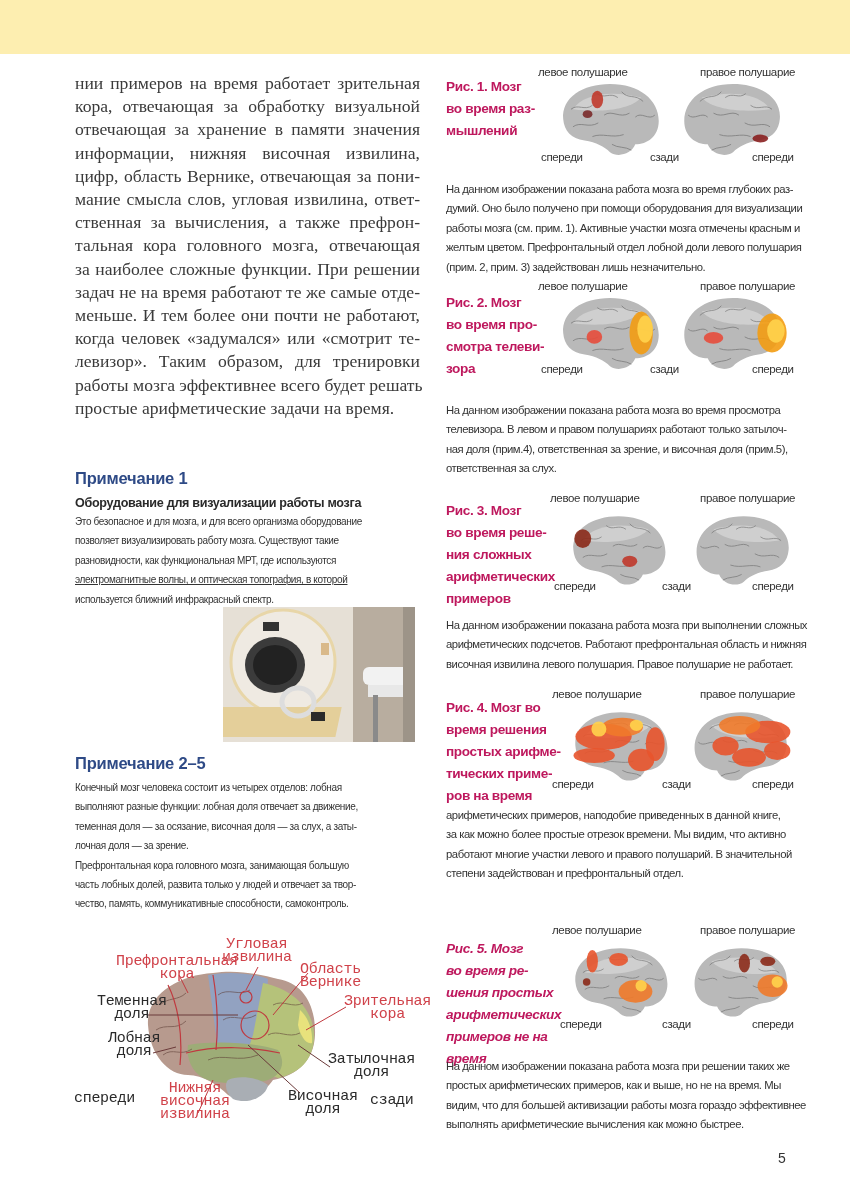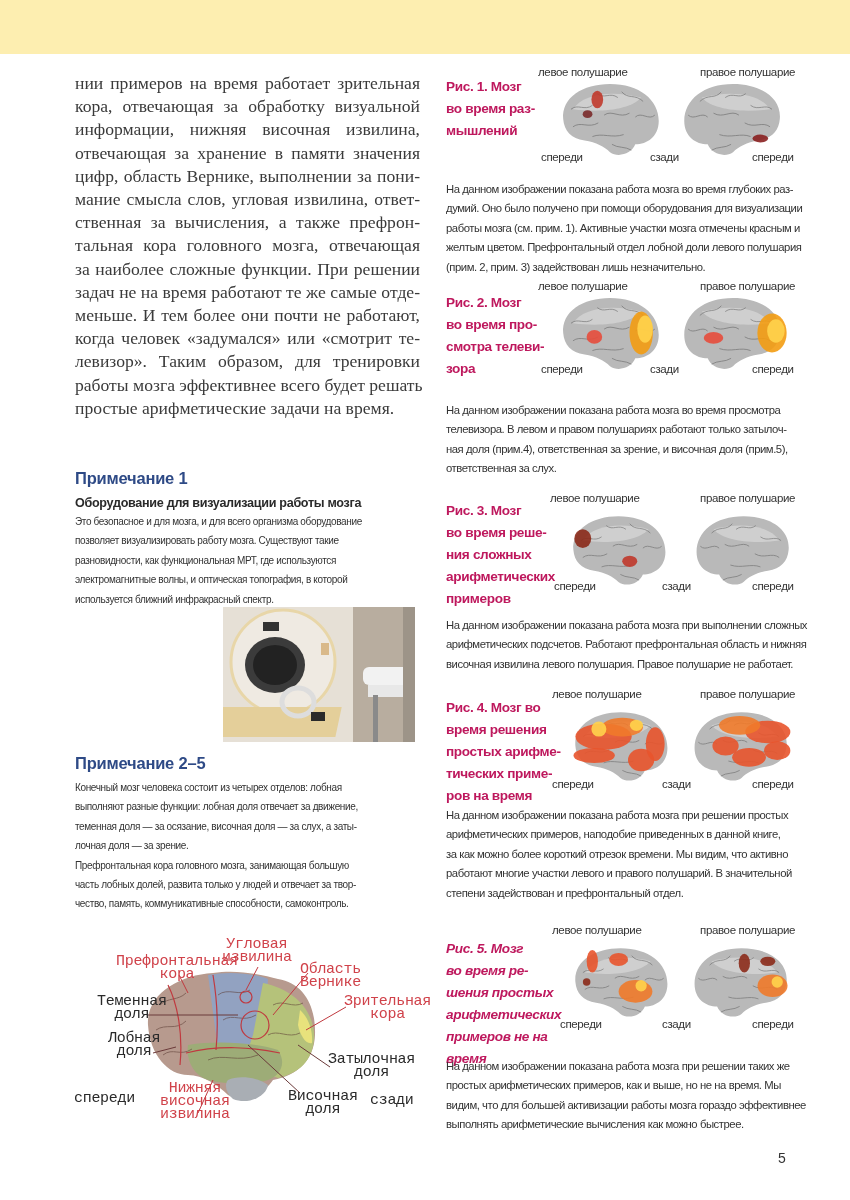--- a/index.html
+++ b/index.html
@@ -36,42 +36,42 @@
   .page-number { position: absolute; left: 778px; top: 1150px; font-family: "Liberation Sans", sans-serif; font-size: 14px; color: #333; }
 </style>
 </head>
 <body>
 
 <div class="topband"></div>
 
 <div class="maintext" id="maintext">
     <span class="ln">нии примеров на время работает зрительная</span>
     <span class="ln">кора, отвечающая за обработку визуальной</span>
+    <span class="ln">отвечающая за хранение в памяти значения</span>
     <span class="ln">информации, нижняя височная извилина,</span>
-    <span class="ln">отвечающая за хранение в памяти значения</span>
-    <span class="ln">цифр, область Вернике, выполнении за пони-</span>
+    <span class="ln">цифр, область Вернике, отвечающая за пони-</span>
     <span class="ln">мание смысла слов, угловая извилина, ответ-</span>
     <span class="ln">ственная за вычисления, а также префрон-</span>
     <span class="ln">тальная кора головного мозга, отвечающая</span>
     <span class="ln">за наиболее сложные функции. При решении</span>
     <span class="ln">задач не на время работают те же самые отде-</span>
     <span class="ln">меньше. И тем более они почти не работают,</span>
     <span class="ln">когда человек «задумался» или «смотрит те-</span>
     <span class="ln">левизор». Таким образом, для тренировки</span>
     <span class="ln">работы мозга эффективнее всего будет решать</span>
     <span class="ln" style="text-align-last: left;">простые арифметические задачи на время.</span>
   </div>
 
 <div class="note-title note1-title">Примечание 1</div>
 <div class="note-sub">Оборудование для визуализации работы мозга</div>
 <div class="note-body note1-body" id="note1body">
     <span class="ln" style="text-align-last: left;">Это безопасное и для мозга, и для всего организма оборудование</span>
     <span class="ln" style="text-align-last: left;">позволяет визуализировать работу мозга. Существуют такие</span>
     <span class="ln" style="text-align-last: left;">разновидности, как функциональная МРТ, где используются</span>
-    <span class="ln" style="text-align-last: left;">электромагнитные волны, и оптическая топография, в которой</span>
+    <span class="ln" style="text-align-last: left; text-decoration: underline;">электромагнитные волны, и оптическая топография, в которой</span>
     <span class="ln" style="text-align-last: left;">используется ближний инфракрасный спектр.</span>
   </div>
 
 <div class="mri">
   <svg width="192" height="135" viewBox="0 0 192 135">
     <rect x="0" y="0" width="192" height="135" fill="#cdbfae"></rect>
     <rect x="130" y="0" width="62" height="135" fill="#b8ad9f"></rect>
     <rect x="0" y="0" width="130" height="135" fill="#e6e0d6"></rect>
     <circle cx="60" cy="55" r="52" fill="#efeae2" stroke="#e8d6a8" stroke-width="3"></circle>
     <ellipse cx="52" cy="58" rx="30" ry="28" fill="#3b3b3b"></ellipse>
@@ -372,23 +372,22 @@
               <path d="M60,66 C66,70 74,68 80,72"></path>
             </g>
             <ellipse cx="30" cy="25" rx="24" ry="12" fill="#e8542c" opacity="0.9"></ellipse>
             <ellipse cx="60" cy="18" rx="22" ry="10" fill="#f07a2a" opacity="0.9"></ellipse>
             <ellipse cx="20" cy="45" rx="14" ry="10" fill="#e8542c" opacity="0.9"></ellipse>
             <ellipse cx="50" cy="52" rx="18" ry="10" fill="#e8542c" opacity="0.9"></ellipse>
             <ellipse cx="75" cy="40" rx="14" ry="10" fill="#e8542c" opacity="0.9"></ellipse>
           </g>
         </svg></div>
       <div class="fig-cap" style="top: 806px;">
-        <span class="ln">На данном изображении показана работа мозга при решении простых</span>
         <span class="ln">арифметических примеров, наподобие приведенных в данной книге,</span>
-        <span class="ln">за как можно более короткий отрезок времени. Мы видим, что активно</span>
+        <span class="ln">за как можно более простые отрезок времени. Мы видим, что активно</span>
         <span class="ln">работают многие участки левого и правого полушарий. В значительной</span>
         <span class="ln">степени задействован и префронтальный отдел.</span>
       </div>
     </div>
     <div>
       <div class="fig-title" style="top: 938px; font-style: italic;">
         <div>Рис. 5. Мозг</div>
         <div>во время ре-</div>
         <div>шения простых</div>
         <div>арифметических</div>

